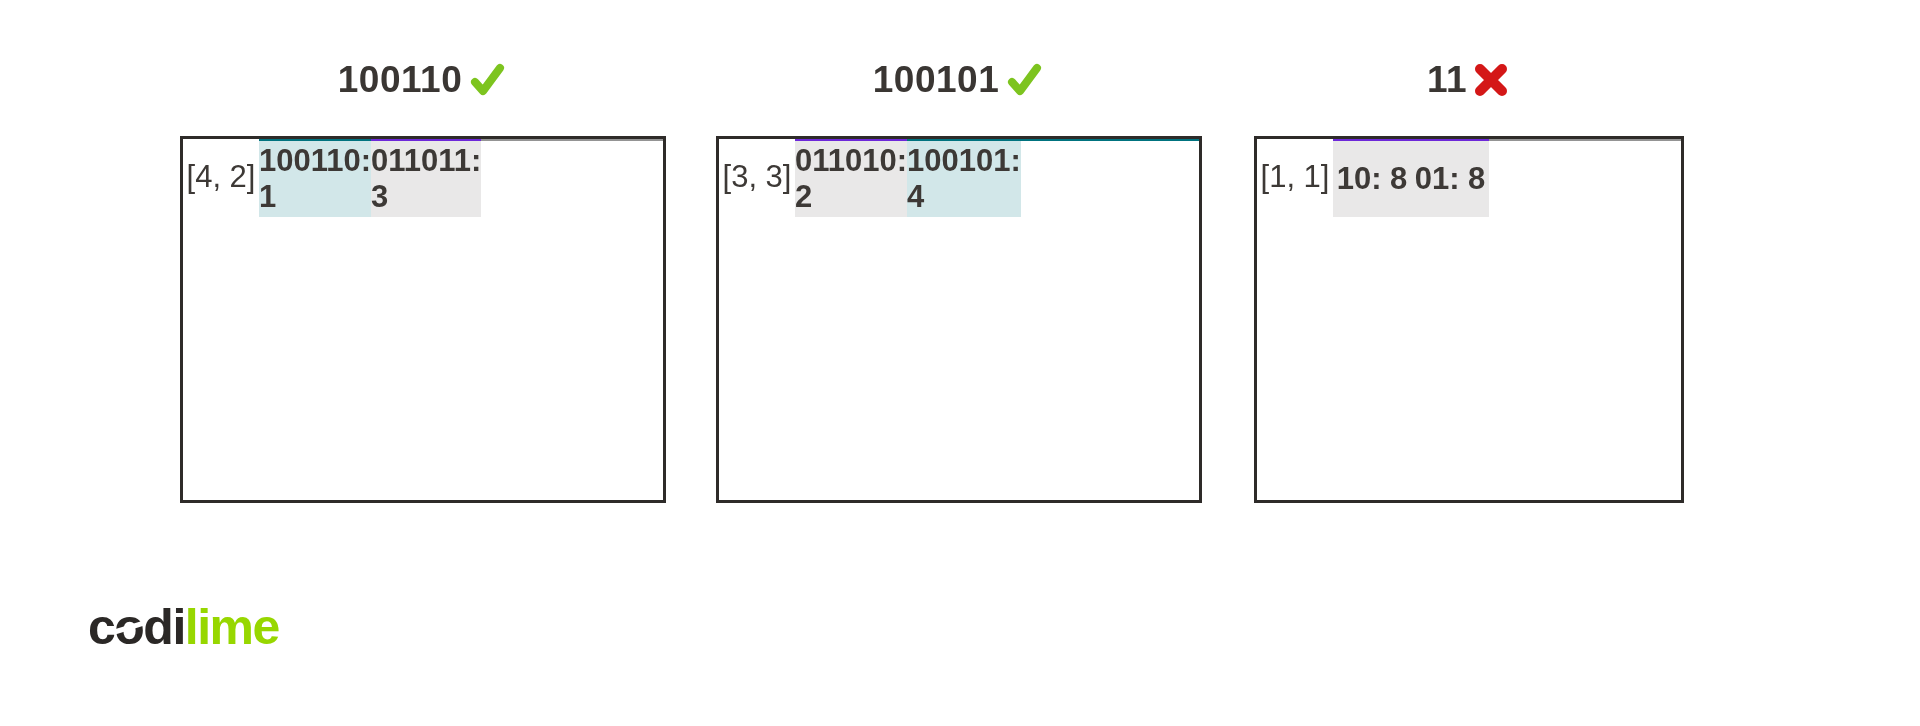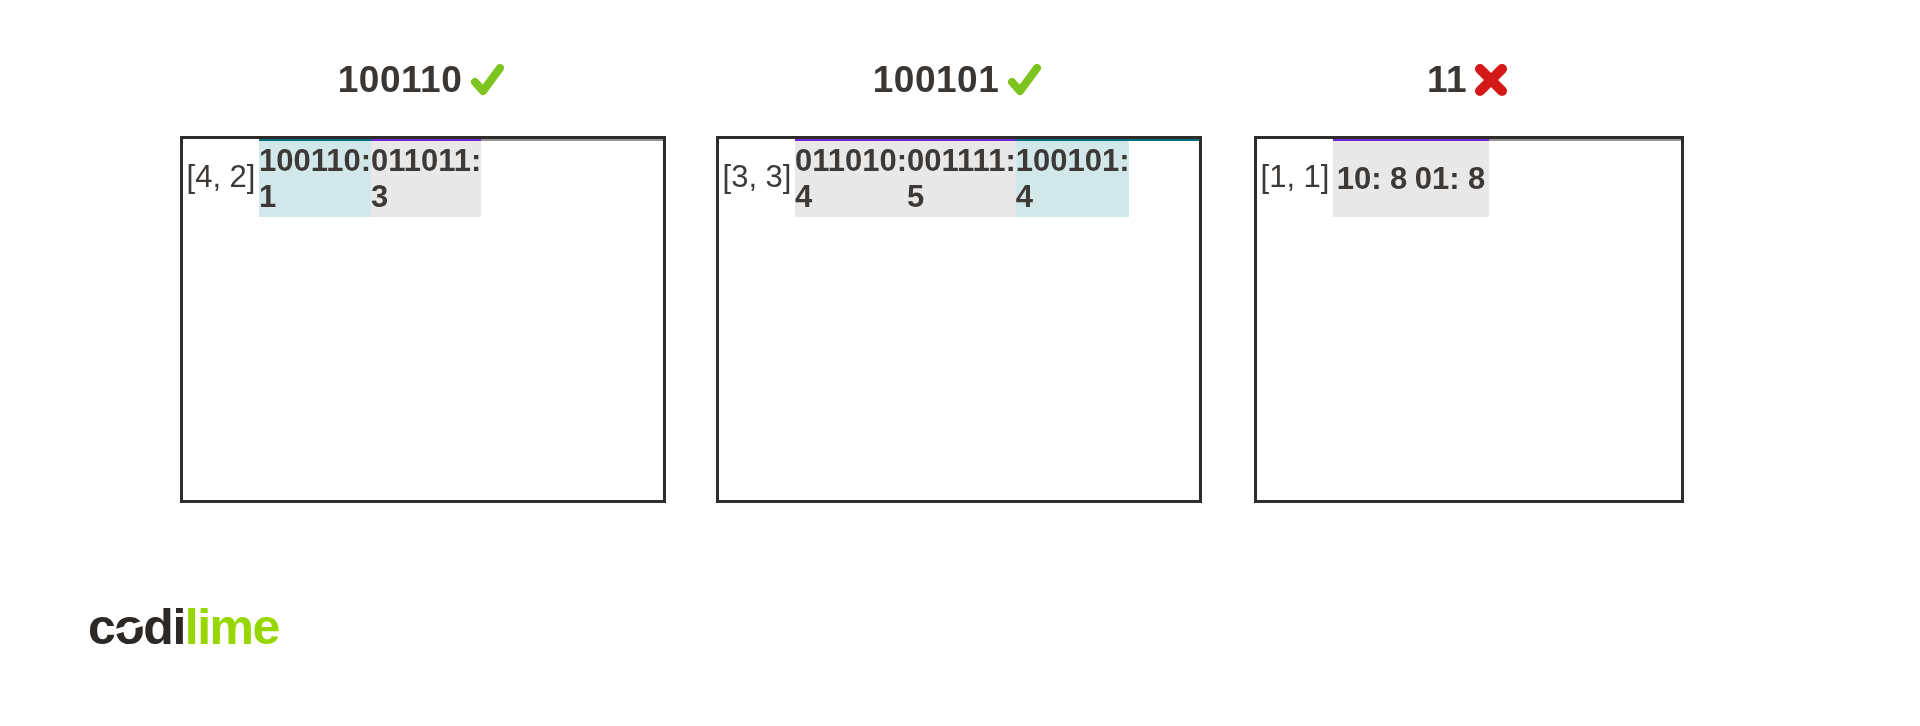--- a/index.html
+++ b/index.html
@@ -73,22 +73,21 @@
 
   <section class="panel p2">
     <div class="panel-title">
       <span>100101</span>
       <svg class="status-icon" width="42" height="42" viewBox="0 0 42 42">
         <path d="M9 23 L17 32 L34 9" fill="none" stroke="#7dc41f" stroke-width="8" stroke-linecap="round" stroke-linejoin="round"></path>
       </svg>
     </div>
     <div class="box">
       <div class="row-header">[3, 3]</div>
-      <div class="row">011010: 4</div>
-      <div class="row">001111: 5</div>
+      <div class="row">011010: 2</div>
       <div class="row highlighted">100101: 4</div>
       <div class="filler teal-top"></div>
     </div>
   </section>
 
   <section class="panel p3">
     <div class="panel-title">
       <span>11</span>
       <svg class="status-icon" width="40" height="40" viewBox="0 0 40 40">
         <path d="M9 9 L31 31 M31 9 L9 31" fill="none" stroke="#d41717" stroke-width="10" stroke-linecap="round"></path>

